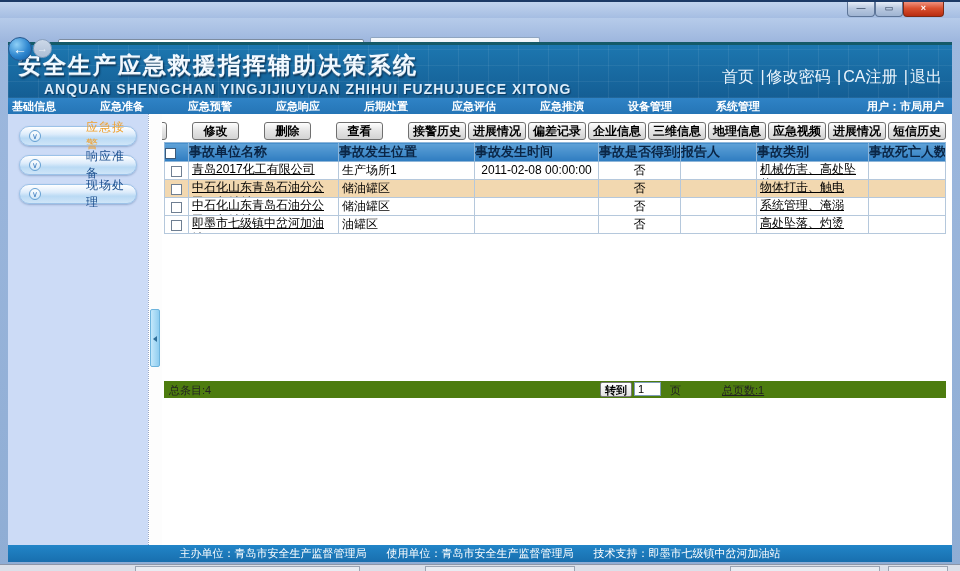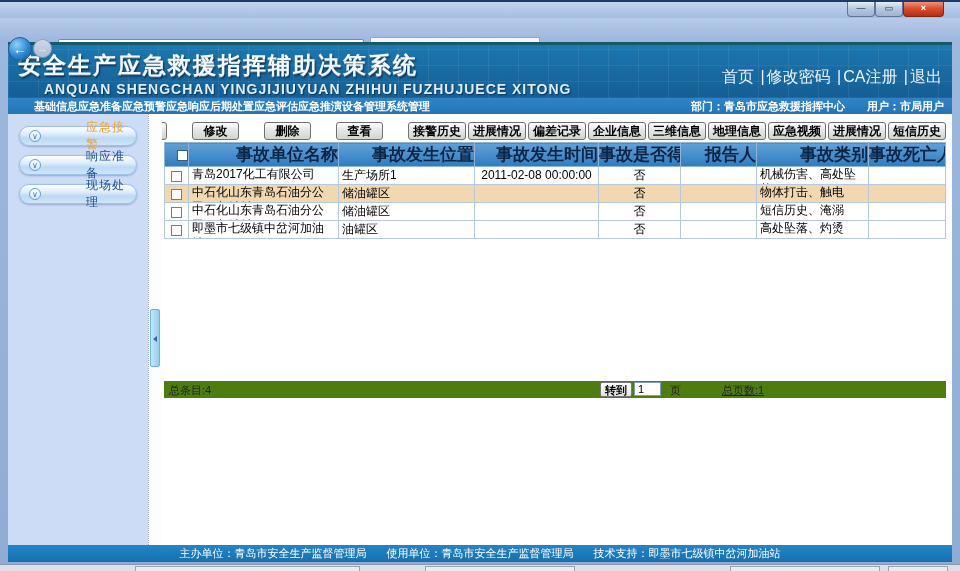--- a/index.html
+++ b/index.html
@@ -62,21 +62,21 @@
                letter-spacing:2px; color:#f2f9ff;
                text-shadow:0 1px 0 rgba(255,255,255,.3), 1px 2px 2px rgba(0,25,50,.8); }
   .app-subtitle { position:absolute; left:36px; top:36px; font-size:14px; font-weight:bold;
                   letter-spacing:1px; color:#dcEDfa; color:#dcedfa; text-shadow:1px 1px 1px rgba(0,25,50,.6); }
   .header-links { position:absolute; right:10px; top:22px; font-size:16px; color:#eaf4fc; }
   .header-links .hlink { cursor:pointer; }
   .header-links .sep { margin:0 2px; }
 
   .menubar { position:relative; width:100%; height:16px; background:linear-gradient(#2f83c6,#2575b6);
              display:flex; align-items:center; }
-  .menu-items { display:flex; padding-left:26px; }
+  .menu-items { display:flex; gap:44px; padding-left:4px; }
   .mitem { font-size:11px; font-weight:bold; color:#fff; white-space:nowrap; cursor:pointer; }
   .menu-info { margin-left:auto; padding-right:8px; font-size:11px; font-weight:bold; color:#fff;
                display:flex; gap:22px; white-space:nowrap; }
 
   .content { display:flex; width:100%; height:431px; }
   .sidebar { width:140px; background:#ccdbf6; padding-top:12px; }
   .sbtn { width:118px; height:20px; margin:0 auto 9px auto; display:flex; align-items:center;
           gap:7px; padding-left:9px; border:1px solid #9cc2e8; border-radius:10px;
           background:linear-gradient(180deg,#ffffff,#ddecfb 40%,#badaf4 62%,#cfe5f8);
           box-shadow:0 1px 2px rgba(80,110,160,.45); cursor:pointer; }
@@ -95,27 +95,27 @@
 
   .main { position:relative; flex:1; background:#fff; overflow:hidden; }
   .toolbar { display:flex; justify-content:flex-end; align-items:center; gap:2px;
              margin-top:8px; padding-right:6px; }
   .tbtn { height:18px; padding:0 4px; font-family:"Liberation Sans",sans-serif; font-size:12px;
           font-weight:bold; color:#000; border:1px solid #707070; border-radius:3px;
           background:linear-gradient(#fefefe,#e6e6e6 45%,#d3d3d3); white-space:nowrap; cursor:pointer; }
   .tbtn.wide { min-width:47px; margin-right:23px; }
 
   table.grid { width:calc(100% - 8px); margin:2px 4px 0 2px; border-collapse:collapse; table-layout:fixed; }
-  .grid th { height:17px; font-size:17px; font-weight:bold; color:#0a2545; text-align:right;
+  .grid th { height:17px; font-size:13px; font-weight:bold; color:#0a2545; text-align:left;
              background:linear-gradient(#5fa2d8,#2e7cc0); border:1px solid #8fb6d9;
              overflow:hidden; white-space:nowrap; }
   .grid td { height:18px; font-size:12px; color:#000; background:#fff; border:1px solid #b5c8dc;
              padding:0 3px; overflow:hidden; white-space:nowrap; vertical-align:top; }
   .grid tr.hl td { background:#f2d8b0; }
-  .grid td .clip { max-height:17px; line-height:15px; overflow:hidden; white-space:normal; }
+  .grid td .clip { max-height:17px; line-height:15px; overflow:hidden; white-space:normal;text-decoration:underline; }
   .grid td.c2, .grid td.c3 { text-align:center; line-height:17px; }
   .col-cb { width:24px; } .col0 { width:150px; } .col1 { width:136px; } .col2 { width:124px; }
   .col3 { width:82px; } .col4 { width:76px; } .col5 { width:112px; }
   .checkbox { display:inline-block; width:11px; height:11px; background:#fff;
               border:1px solid #6f7f92; vertical-align:middle; margin:3px 0 0 3px; }
   .grid th .checkbox { border-color:#3c5a7a; margin:0; }
 
   .pagination { position:absolute; left:2px; right:6px; top:267px; height:17px; background:#4d7c0f; }
   .pag-total { position:absolute; left:5px; top:2px; font-size:11px; color:#222; }
   .goto-btn { position:absolute; left:436px; top:1px; height:15px; padding:0 4px; font-size:11px;
@@ -188,21 +188,20 @@
           <span class="mitem">应急准备</span>
           <span class="mitem">应急预警</span>
           <span class="mitem">应急响应</span>
           <span class="mitem">后期处置</span>
           <span class="mitem">应急评估</span>
           <span class="mitem">应急推演</span>
           <span class="mitem">设备管理</span>
           <span class="mitem">系统管理</span>
         </div>
       <div class="menu-info">
-        <span>部门：青岛市应急救援指挥中心</span>
         <span>用户：市局用户</span>
       </div>
     </div>
 
     <div class="content">
       <div class="sidebar">
         <div>
             <div class="sbtn active">
               <span class="sicon">∨</span>
               <span class="slabel">应急接警</span>
@@ -293,21 +292,21 @@
               <tr class="trow">
                 <td class="cb"><span class="checkbox"></span></td>
                 <td class="c0">
                   <div class="clip">中石化山东青岛石油分公司09加油站</div>
                 </td>
                 <td class="c1">储油罐区</td>
                 <td class="c2"></td>
                 <td class="c3">否</td>
                 <td class="c4"></td>
                 <td class="c5">
-                  <div class="clip">短信历史、淹溺</div>
+                  <div class="clip">系统管理、淹溺</div>
                 </td>
                 <td class="c6"></td>
               </tr>
               <tr class="trow">
                 <td class="cb"><span class="checkbox"></span></td>
                 <td class="c0">
                   <div class="clip">即墨市七级镇中岔河加油站</div>
                 </td>
                 <td class="c1">油罐区</td>
                 <td class="c2"></td>

